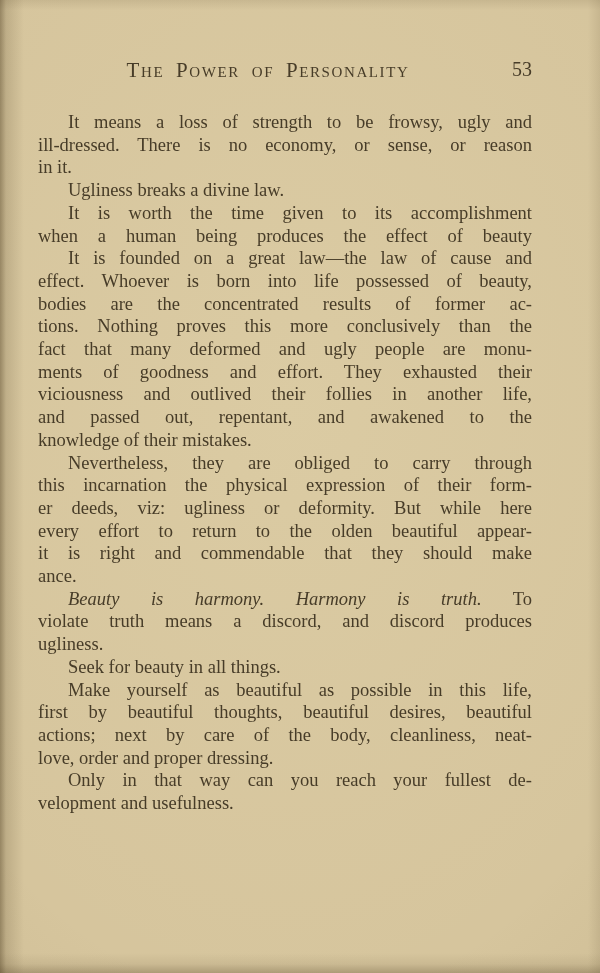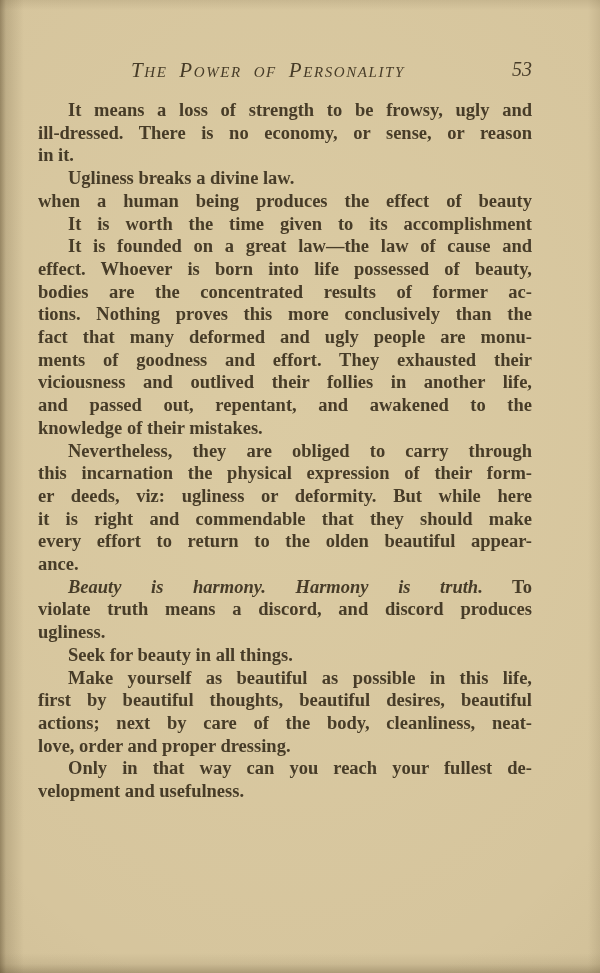--- a/index.html
+++ b/index.html
@@ -21,42 +21,41 @@
       
       linear-gradient(270deg, rgba(62,46,18,0.10) 0px, rgba(62,46,18,0.0) 12px),
       
       radial-gradient(130% 110% at 48% 42%, rgba(236,224,184,0.22) 0%, rgba(236,224,184,0.0) 55%, rgba(96,76,40,0.14) 100%);
     color: var(--ink, #473c28);
   }
   .text-block {
     position: absolute; left: 38px; top: 58px; width: 494px;
   }
   .running-head {
-    position: relative; height: 34px; font-style: italic;
+    position: relative; height: 34px;
   }
   .running-title {
     position: absolute; left: 0; right: 34px; top: 0;
     text-align: center;
     font-variant: small-caps;
     font-size: 21px;
     letter-spacing: 1.6px;
     word-spacing: 5px;
     color: var(--ink, #473c28);
   }
   .folio {
     position: absolute; right: 0; top: 0;
     font-size: 20px;
     color: var(--ink, #473c28);
   }
   .body-text {
-    margin-top: 7px;
+    margin-top: 19px;
     font-size: 18.5px;
     line-height: 22.7px;
     color: var(--ink, #473c28);
-    font-weight: bold;
   }
   .para { margin: 0; }
   .line {
     text-align: justify;
     text-align-last: justify;
     overflow: hidden;
     white-space: normal;
   }
   .line.last { text-align-last: left; }
   .line.first { text-indent: 30px; }
@@ -74,42 +73,42 @@
     <div class="body-text">
         <div class="para">
           <div class="line first">It means a loss of strength to be frowsy, ugly and</div>
           <div class="line">ill-dressed.  There is no economy, or sense, or reason</div>
           <div class="line last">in it.</div>
         </div>
         <div class="para">
           <div class="line first last">Ugliness breaks a divine law.</div>
         </div>
         <div class="para">
+          <div class="line first">It is worth the time given to its accomplishment</div>
           <div class="line">when a human being produces the effect of beauty</div>
-          <div class="line first">It is worth the time given to its accomplishment</div>
         </div>
         <div class="para">
           <div class="line first">It is founded on a great law—the law of cause and</div>
           <div class="line">effect.  Whoever is born into life possessed of beauty,</div>
         </div>
         <div class="para">
           <div class="line">bodies are the concentrated results of former ac-</div>
           <div class="line">tions.  Nothing proves this more conclusively than the</div>
           <div class="line">fact that many deformed and ugly people are monu-</div>
           <div class="line">ments of goodness and effort.  They exhausted their</div>
           <div class="line">viciousness and outlived their follies in another life,</div>
           <div class="line">and passed out, repentant, and awakened to the</div>
           <div class="line last">knowledge of their mistakes.</div>
         </div>
         <div class="para">
           <div class="line first">Nevertheless, they are obliged to carry through</div>
           <div class="line">this incarnation the physical expression of their form-</div>
           <div class="line">er deeds, viz: ugliness or deformity.  But while here</div>
+          <div class="line">every effort to return to the olden beautiful appear-</div>
           <div class="line">it is right and commendable that they should make</div>
-          <div class="line">every effort to return to the olden beautiful appear-</div>
           <div class="line last">ance.</div>
         </div>
         <div class="para">
           <div class="line first"><i>Beauty is harmony.  Harmony is truth.</i><span>  To</span></div>
           <div class="line">violate truth means a discord, and discord produces</div>
           <div class="line last">ugliness.</div>
         </div>
         <div class="para">
           <div class="line first last">Seek for beauty in all things.</div>
         </div>

